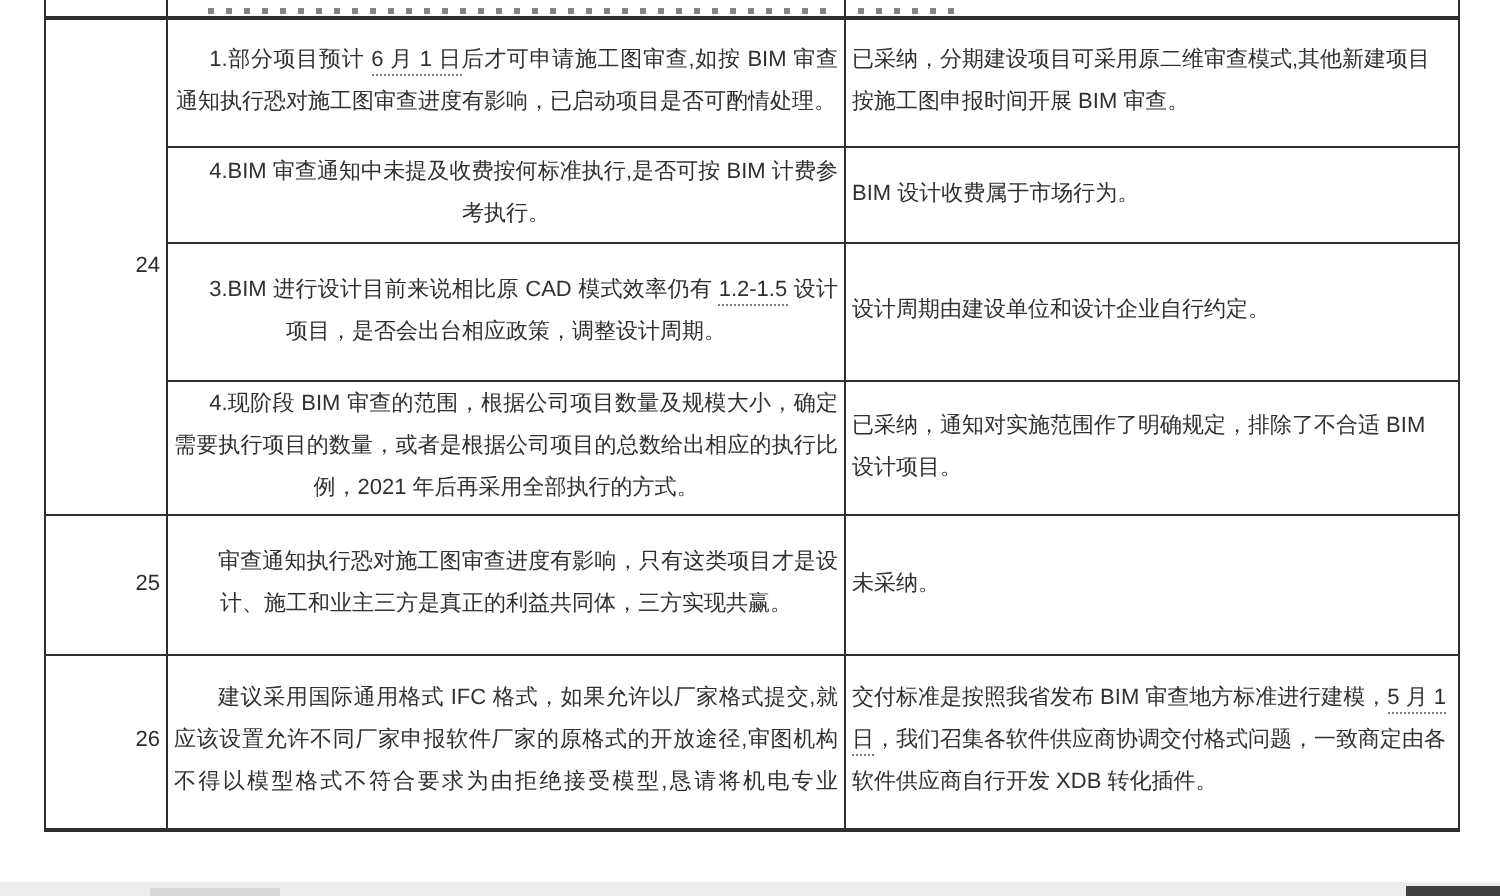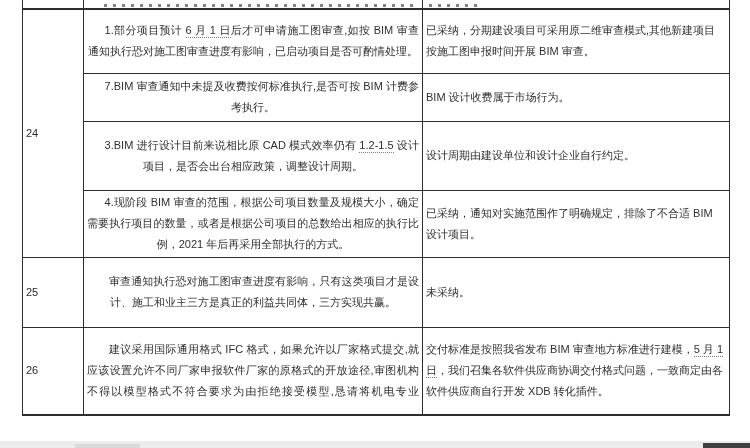--- a/index.html
+++ b/index.html
@@ -32,21 +32,21 @@
   td.remnant { position: relative; }
   .remnant-strip {
     position: absolute; bottom: 1px; height: 3px;
     background: repeating-linear-gradient(90deg, #5a5a5a 0 3px, transparent 3px 9px);
     opacity: 0.75;
   }
   .remnant-strip.q { left: 20px; right: 4px; }
   .remnant-strip.a { left: 6px; width: 52px; }
 
   td.num {
-    text-align: left;
+    text-align: right;
     font-size: 14px;
     color: #2b2b2b;
   }
   td.question {
     text-align: justify;
     text-align-last: center;
     -moz-text-align-last: center;
   }
   td.question .para { display: block; text-indent: 1.6em; }
   td.question .para.wide-indent { text-indent: 2em; }
@@ -95,21 +95,21 @@
     <tr style="height:64px">
       <td class="num" rowspan="4">24</td>
       <td class="question">
         <span class="para"><span>1.部分项目预计 </span><span class="dotted-ul">6 月 1 日</span><span>后才可申请施工图审查,如按 BIM 审查通知执行恐对施工图审查进度有影响，已启动项目是否可酌情处理。</span></span>
       </td>
       <td class="answer">已采纳，分期建设项目可采用原二维审查模式,其他新建项目按施工图申报时间开展 BIM 审查。</td>
     </tr>
 
     <tr style="height:48px">
       <td class="question">
-        <span class="para">7.BIM 审查通知中未提及收费按何标准执行,是否可按 BIM 计费参考执行。</span>
+        <span class="para">4.BIM 审查通知中未提及收费按何标准执行,是否可按 BIM 计费参考执行。</span>
       </td>
       <td class="answer">BIM 设计收费属于市场行为。</td>
     </tr>
 
     <tr style="height:69px">
       <td class="question">
         <span class="para"><span>3.BIM 进行设计目前来说相比原 CAD 模式效率仍有 </span><span class="dotted-ul">1.2-1.5</span><span> 设计项目，是否会出台相应政策，调整设计周期。</span></span>
       </td>
       <td class="answer">设计周期由建设单位和设计企业自行约定。</td>
     </tr>

